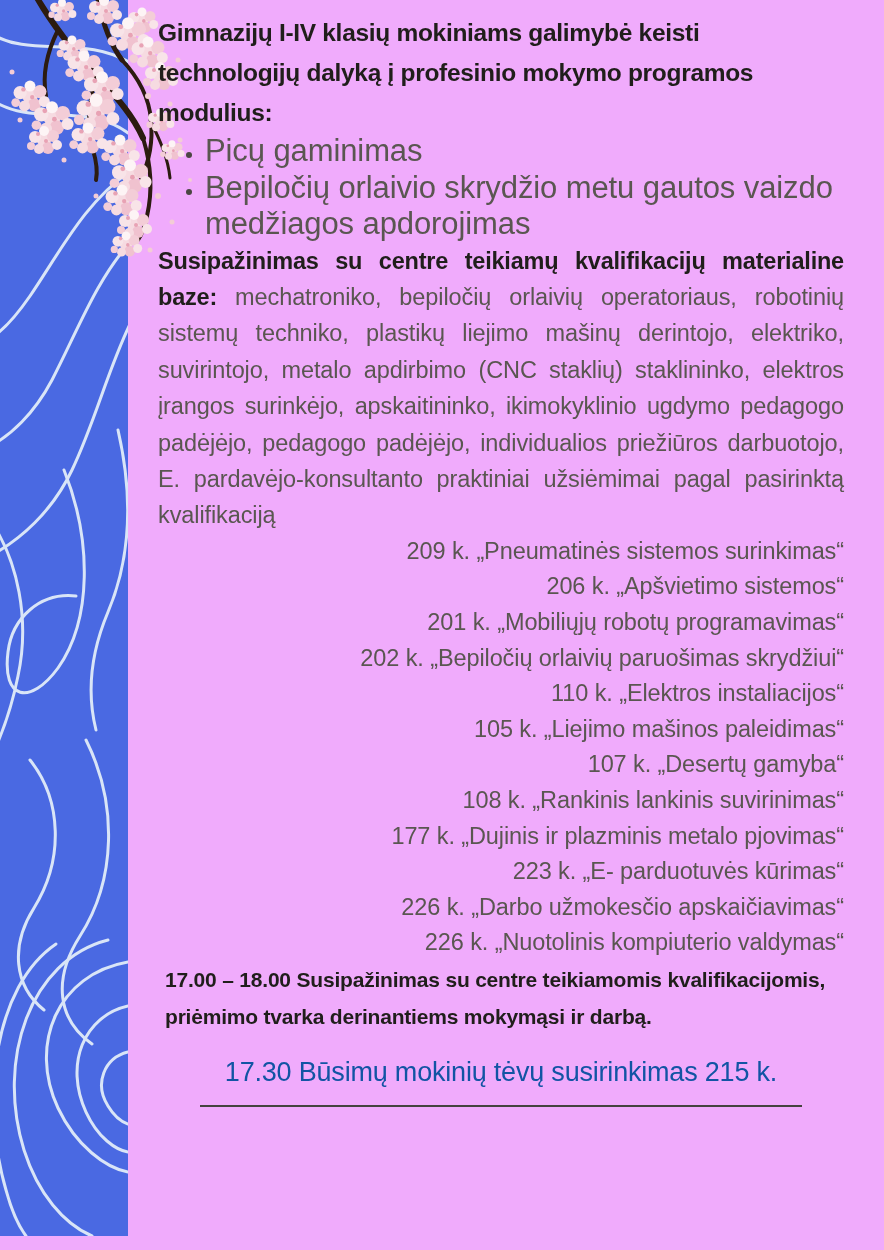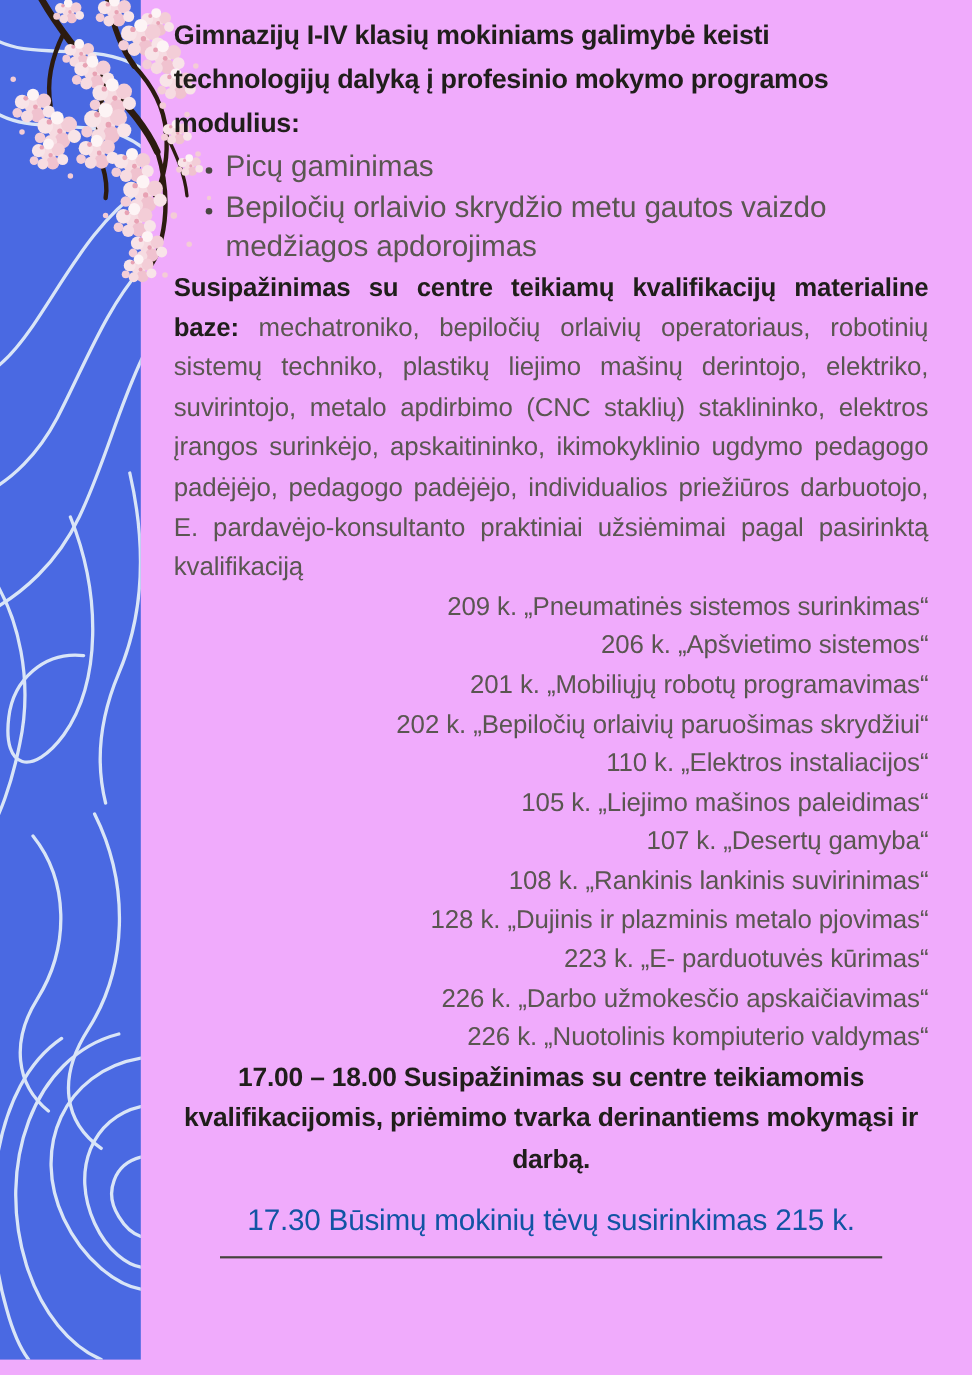--- a/index.html
+++ b/index.html
@@ -17,35 +17,35 @@
   .content{
     position:absolute;left:0;top:0;width:884px;box-sizing:border-box;
     padding:13px 40px 0 158px;
   }
   .intro-heading{
     margin:0;font-size:24.5px;font-weight:700;line-height:40px;
     letter-spacing:-0.3px;color:#201e1b;
   }
   .modules{
     margin:0;padding:0 0 0 47px;list-style:disc;
-    color:#5a5651;font-size:27px;line-height:36.5px;letter-spacing:-0.1px;
+    color:#5a5651;font-size:31px;line-height:36.5px;letter-spacing:-0.1px;
   }
   .modules li::marker{color:#4a4642;font-size:20px;}
   .facilities{
     margin:0;color:#5a5651;font-size:23.5px;line-height:36.4px;
     text-align:justify;letter-spacing:-0.1px;hyphens:none;
   }
   .facilities .lead{font-weight:700;color:#201e1b;letter-spacing:-0.2px;}
   .rooms{
     margin:0;text-align:right;color:#5a5651;
     font-size:23.5px;line-height:35.6px;letter-spacing:-0.1px;
   }
   .schedule{
-    margin:0 auto;max-width:672px;text-align:center;
-    font-weight:700;color:#201e1b;font-size:24px;line-height:37.5px;
+    margin:0 auto;max-width:672px;text-align:left;
+    font-weight:700;color:#201e1b;font-size:21px;line-height:37.5px;
     letter-spacing:-0.2px;
   }
   .meeting{
     margin:18px 0 0;text-align:center;color:#1254a4;
     font-size:27px;font-weight:400;line-height:36px;letter-spacing:-0.2px;
   }
   .divider{
     width:602px;margin:15px auto 0;border:none;
     border-top:2px solid #45423e;height:0;
   }
@@ -149,21 +149,21 @@
 
     <div class="rooms">
       <div>209 k. „Pneumatinės sistemos surinkimas“</div>
       <div>206 k. „Apšvietimo sistemos“</div>
       <div>201 k. „Mobiliųjų robotų programavimas“</div>
       <div>202 k. „Bepiločių orlaivių paruošimas skrydžiui“</div>
       <div>110 k. „Elektros instaliacijos“</div>
       <div>105 k. „Liejimo mašinos paleidimas“</div>
       <div>107 k. „Desertų gamyba“</div>
       <div>108 k. „Rankinis lankinis suvirinimas“</div>
-      <div>128 k. „Dujinis ir plazminis metalo pjovimas“</div>
+      <div>177 k. „Dujinis ir plazminis metalo pjovimas“</div>
       <div>223 k. „E- parduotuvės kūrimas“</div>
       <div>226 k. „Darbo užmokesčio apskaičiavimas“</div>
       <div>226 k. „Nuotolinis kompiuterio valdymas“</div>
     </div>
 
     <p class="schedule">17.00 – 18.00 Susipažinimas su centre teikiamomis kvalifikacijomis, priėmimo tvarka derinantiems mokymąsi ir darbą.</p>
 
     <h2 class="meeting">17.30 Būsimų mokinių tėvų susirinkimas 215 k.</h2>
 
     <hr class="divider">

